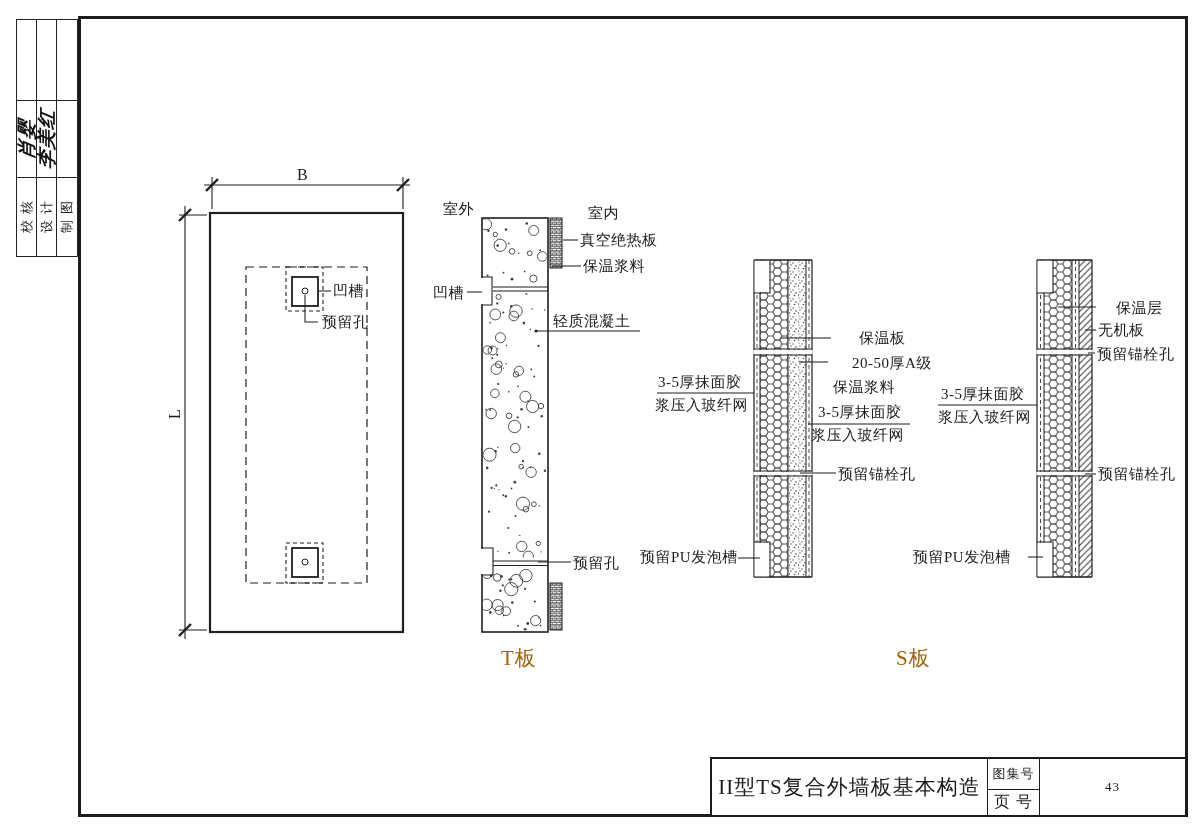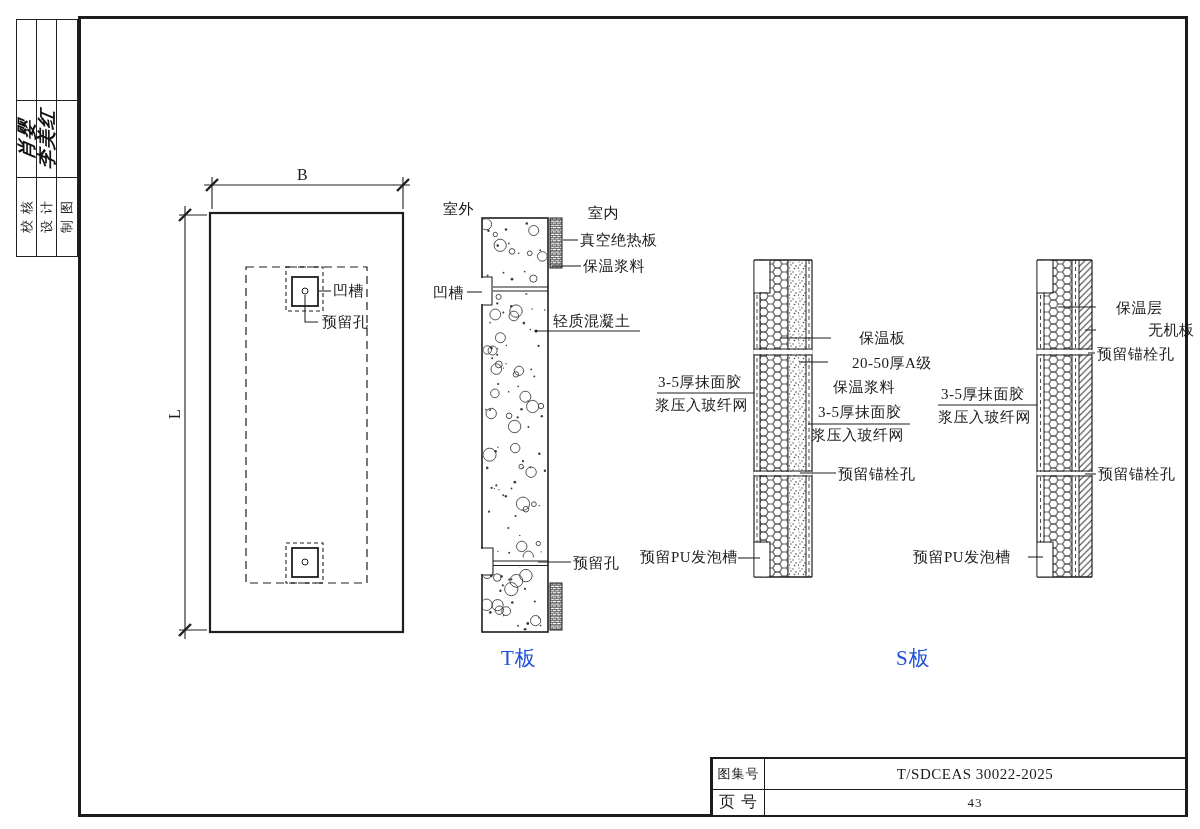--- a/index.html
+++ b/index.html
@@ -14,21 +14,21 @@
   .sidebar .cell{border-right:1.4px solid #222;border-bottom:1.4px solid #222;
                  position:relative;overflow:visible;}
   .sidebar .cell:nth-child(3n){border-right:none;}
   .sidebar .cell.lastrow{border-bottom:none;}
   .rot{position:absolute;left:50%;top:50%;transform:translate(-50%,-50%) rotate(-90deg);
        white-space:nowrap;font-size:13px;letter-spacing:6px;text-indent:6px;color:#222;}
   .sig{position:absolute;left:50%;top:50%;transform:translate(-50%,-50%) rotate(-90deg) skewX(-10deg);
        white-space:nowrap;font-size:19px;font-weight:700;font-style:italic;color:#111;letter-spacing:1px;}
   
   .lbl{position:absolute;font-size:15px;letter-spacing:0.5px;white-space:nowrap;line-height:17px;color:#1b1b1b;}
-  .cap{position:absolute;font-size:21px;letter-spacing:1px;white-space:nowrap;color:#1d4ed8;}
+  .cap{position:absolute;font-size:21px;letter-spacing:1px;white-space:nowrap;color:#a16207;}
   .dimtxt{position:absolute;font-size:16px;color:#1b1b1b;}
   svg.art{position:absolute;left:0;top:0;}
   
   .tblock{position:absolute;left:710px;top:757px;width:477px;height:60px;
           border:2px solid #1c1c1c;box-sizing:border-box;display:flex;background:#fff;}
   .tb-title{width:275px;display:flex;align-items:center;justify-content:center;
             font-size:21px;letter-spacing:1px;}
   .tb-col{display:flex;flex-direction:column;border-left:1.8px solid #1c1c1c;box-sizing:border-box;}
   .tb-labels{width:52px;}
   .tb-values{flex:1;}
@@ -358,31 +358,31 @@
   <div class="lbl" style="left:833px;top:379px;">保温浆料</div>
   <div class="lbl" style="left:658px;top:374px;">3-5厚抹面胶</div>
   <div class="lbl" style="left:655px;top:397px;">浆压入玻纤网</div>
   <div class="lbl" style="left:818px;top:404px;">3-5厚抹面胶</div>
   <div class="lbl" style="left:811px;top:427px;">浆压入玻纤网</div>
   <div class="lbl" style="left:838px;top:466px;">预留锚栓孔</div>
   <div class="lbl" style="left:640px;top:549px;">预留PU发泡槽</div>
   <div class="cap" style="left:896px;top:644px;">S板</div>
 
   <div class="lbl" style="left:1098px;top:300px;margin-left:18px;">保温层</div>
-  <div class="lbl" style="left:1148px;top:322px;">无机板</div>
+  <div class="lbl" style="left:1098px;top:322px;">无机板</div>
   <div class="lbl" style="left:1097px;top:346px;">预留锚栓孔</div>
   <div class="lbl" style="left:941px;top:386px;">3-5厚抹面胶</div>
   <div class="lbl" style="left:938px;top:409px;">浆压入玻纤网</div>
   <div class="lbl" style="left:1098px;top:466px;">预留锚栓孔</div>
   <div class="lbl" style="left:913px;top:549px;">预留PU发泡槽</div>
 
   <div class="tblock">
+    <div class="tb-title">II型TS复合外墙板基本构造</div>
     <div class="tb-col tb-labels">
       <div class="tb-row1">图集号</div>
       <div class="tb-row2">页 号</div>
     </div>
     <div class="tb-col tb-values">
-      <div class="tb-row1">T/SDCEAS 30022-2025</div>
       <div class="tb-row2">43</div>
     </div>
   </div>
 
 </div>
 
 </body></html>

